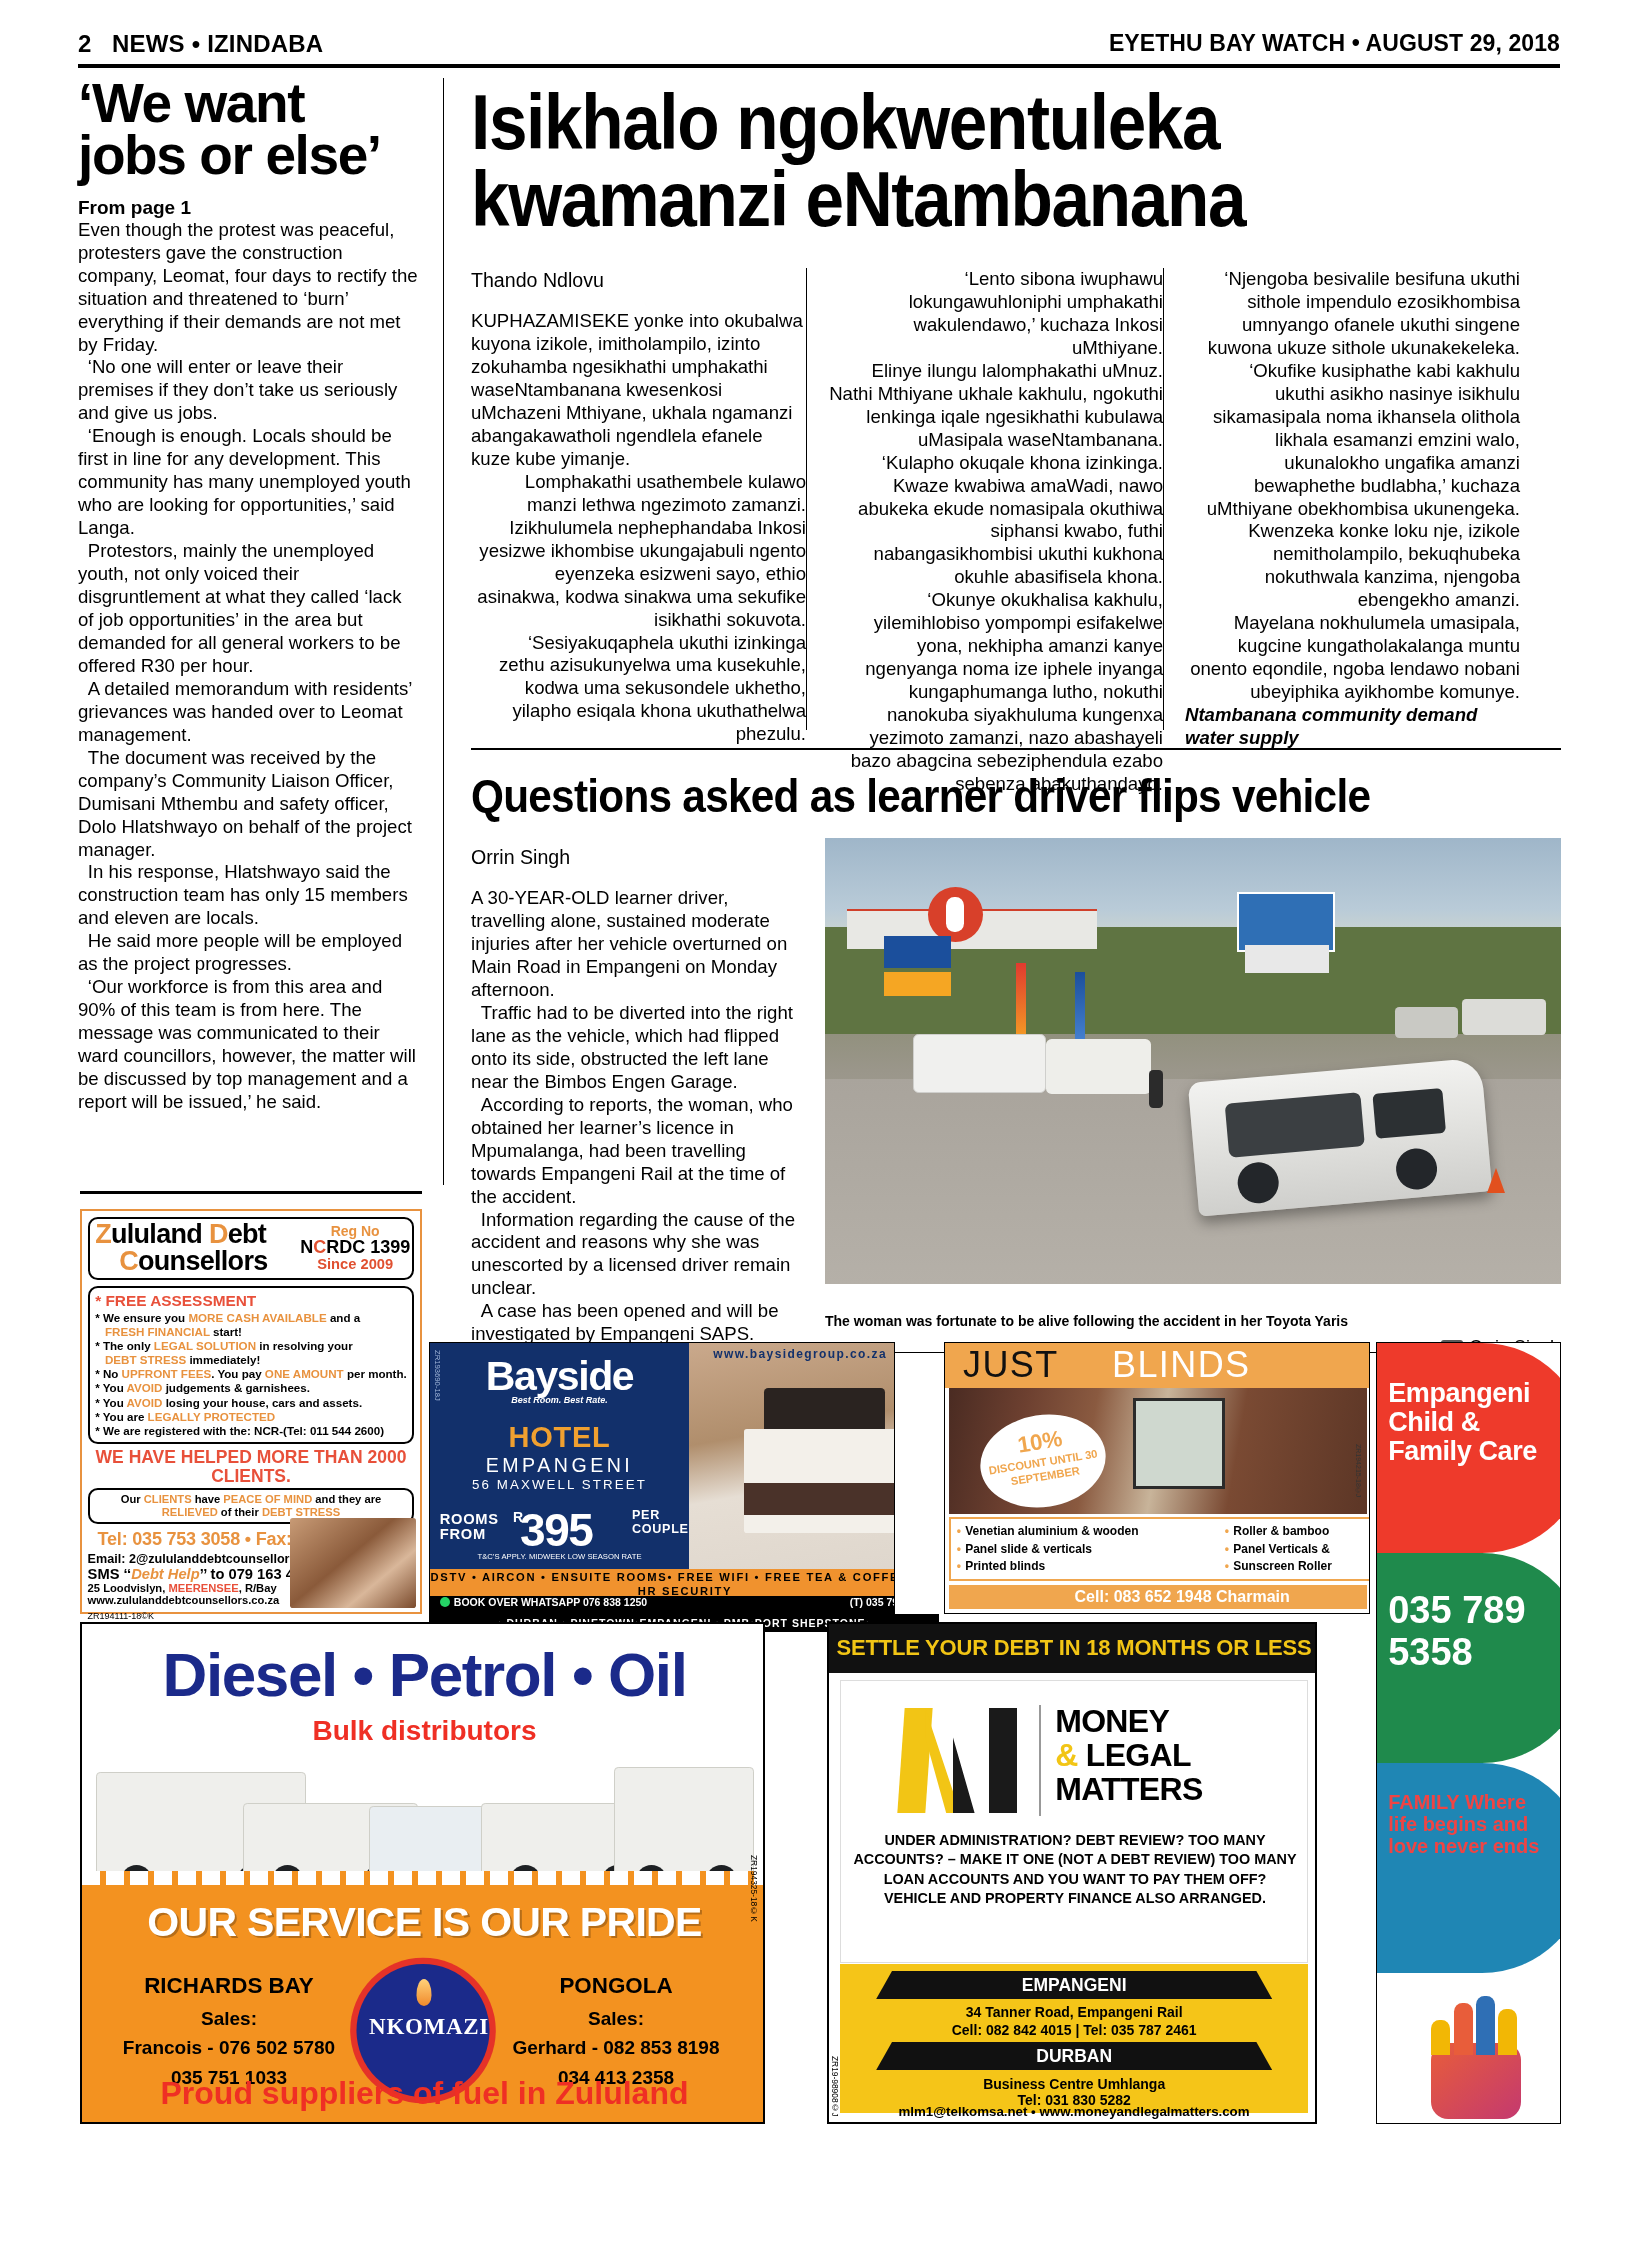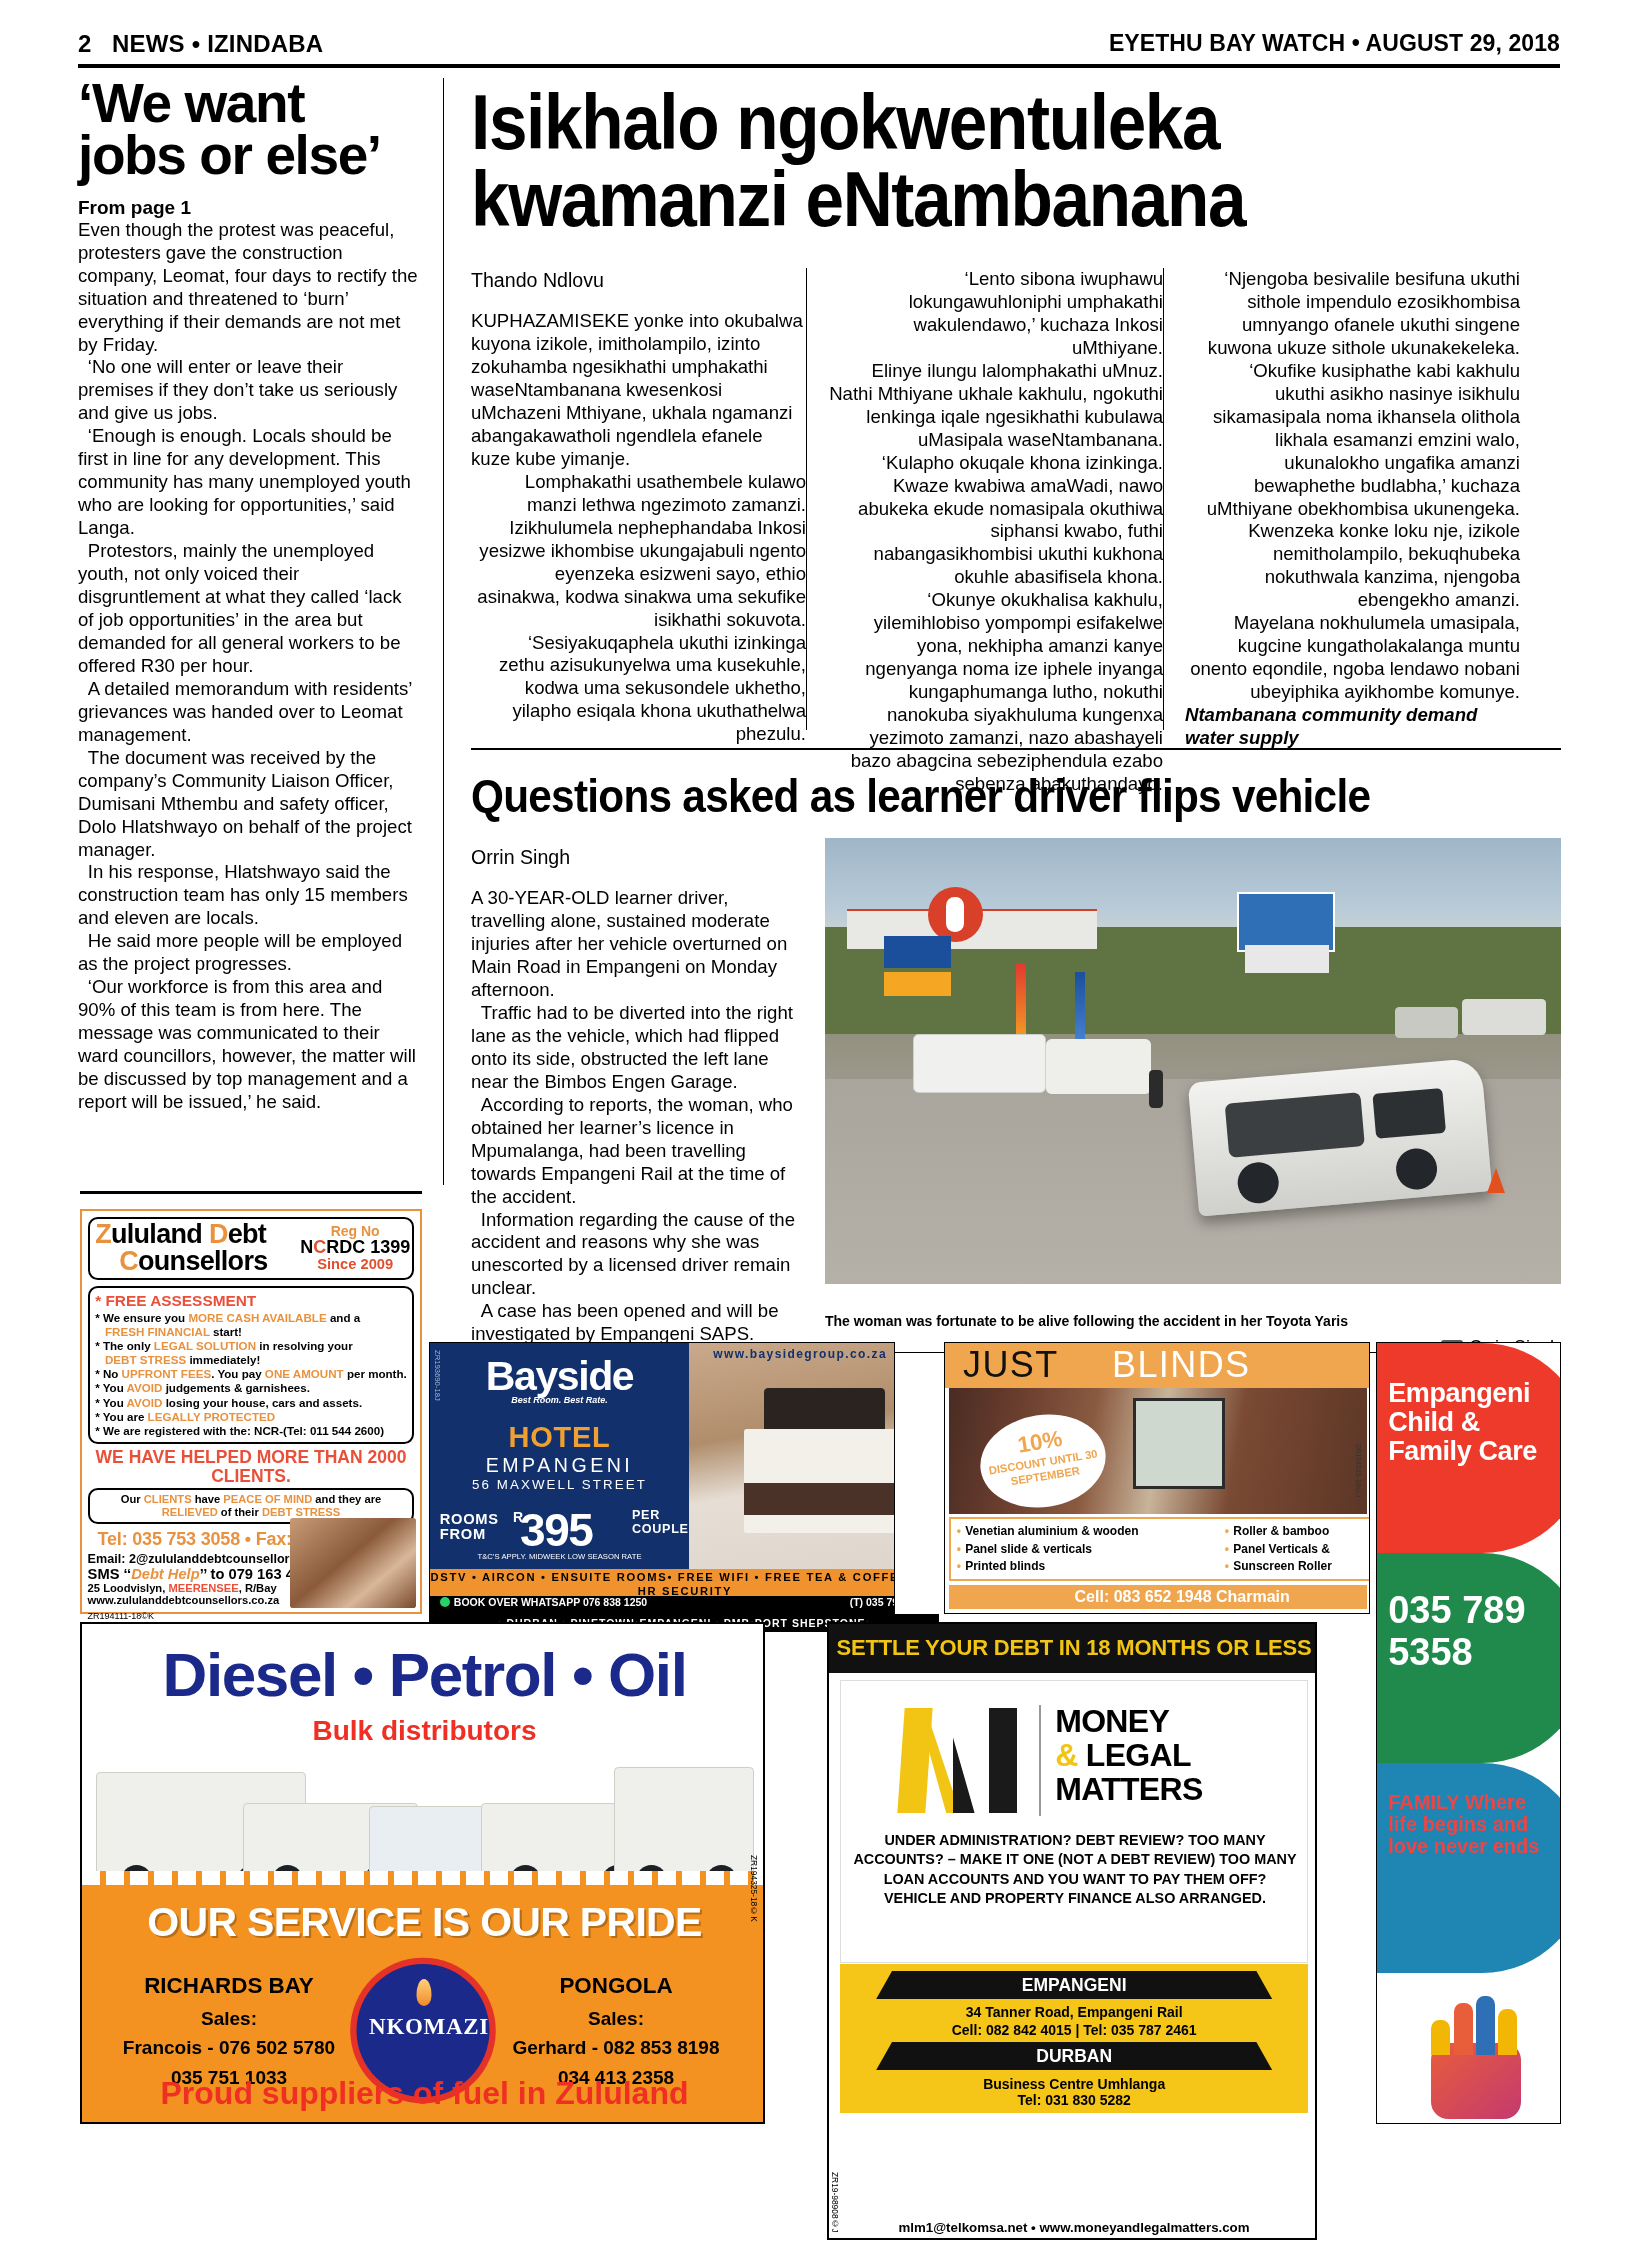--- a/index.html
+++ b/index.html
@@ -190,21 +190,21 @@
   .nk-left { position:absolute; left:35px; top:345px; width:224px; text-align:center; font-size:19px; font-weight:700; line-height:1.55; }
   .nk-right { position:absolute; right:35px; top:345px; width:224px; text-align:center; font-size:19px; font-weight:700; line-height:1.55; }
   .nk-city { font-size:22.4px; }
   .nk-logo { position:absolute; left:50%; top:340px; transform:translateX(-50%); width:133px; height:133px; border-radius:50%; background:#1b2a8a; box-shadow:0 0 0 6.3px #e53228; }
   .nk-logo span { position:absolute; left:0; top:50px; width:133px; text-align:right; color:#fff; font-family:"Liberation Serif", serif; font-size:23px; font-weight:700; letter-spacing:0.7px; }
   .nk-logo:after { content:""; position:absolute; left:60px; top:15.4px; width:15.4px; height:27px; border-radius:50% 50% 50% 50%/60% 60% 40% 40%; background:linear-gradient(#ffd27a,#f08a2c); }
   .nk-proud { position:absolute; left:0; bottom:9.8px; width:685px; text-align:center; font-size:32px; font-weight:700; color:#ef2f24; }
   .nk-code { position:absolute; right:4.2px; top:231px; font-size:8.4px; writing-mode:vertical-rl; }
 
   
-  .ad-ml { position:absolute; left:827px; top:1622px; width:490px; height:618px; background:#fff; border:2.1px solid #000; overflow:hidden; }
+  .ad-ml { position:absolute; left:827px; top:1622px; width:490px; height:502px; background:#fff; border:2.1px solid #000; overflow:hidden; }
   .ml-band { position:absolute; left:0; top:0; width:490px; height:49px; background:#111; }
   .ml-band span { position:absolute; left:0; top:11.2px; width:490px; text-align:center; color:#f2c515; font-size:22px; font-weight:700; letter-spacing:-0.2px; }
   .ml-white { position:absolute; left:11.2px; top:56px; width:468px; height:283px; background:#fff; border:1.4px solid #ddd; }
   .ml-logo-m { position:absolute; left:60px; top:27px; width:119px; height:105px; }
   .ml-m1 { position:absolute; left:0; top:0; width:28px; height:105px; background:#f2c515; transform:skewX(-4deg); }
   .ml-m2 { position:absolute; left:24px; top:0; width:35px; height:105px; background:#f2c515; clip-path:polygon(0 0,100% 100%,60% 100%,0 28%); }
   .ml-m3 { position:absolute; left:52px; top:0; width:36px; height:105px; background:#1a1a1a; clip-path:polygon(100% 0,100% 100%,40% 100%,100% 28%); transform:scaleX(-1); }
   .ml-m4 { position:absolute; left:88px; top:0; width:28px; height:105px; background:#1a1a1a; }
   .ml-div { position:absolute; left:198px; top:24px; width:1.4px; height:111px; background:#999; }
   .ml-name { position:absolute; left:214px; top:24px; font-size:32px; font-weight:700; line-height:1.06; letter-spacing:-0.7px; }

